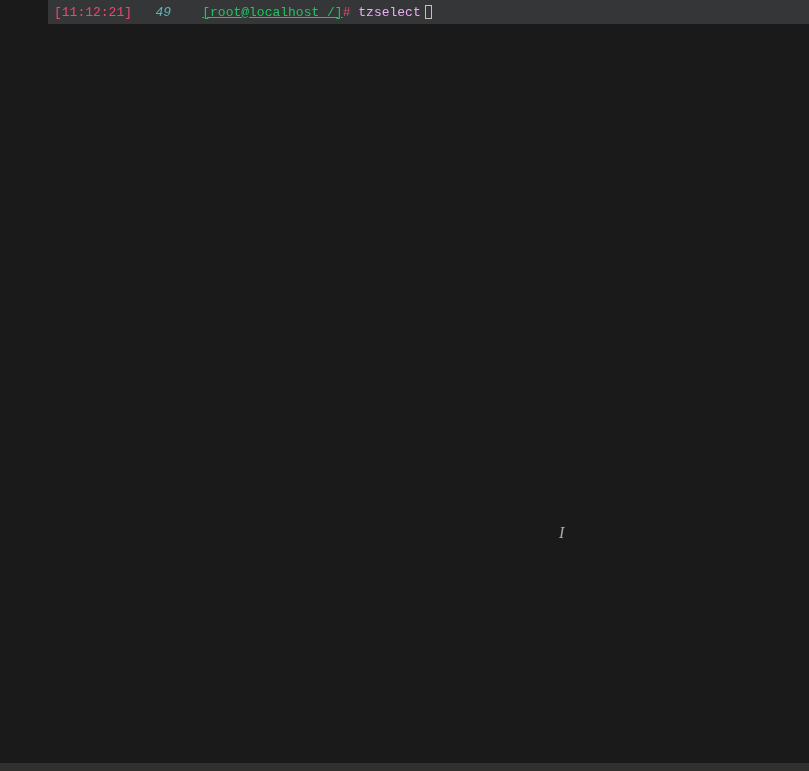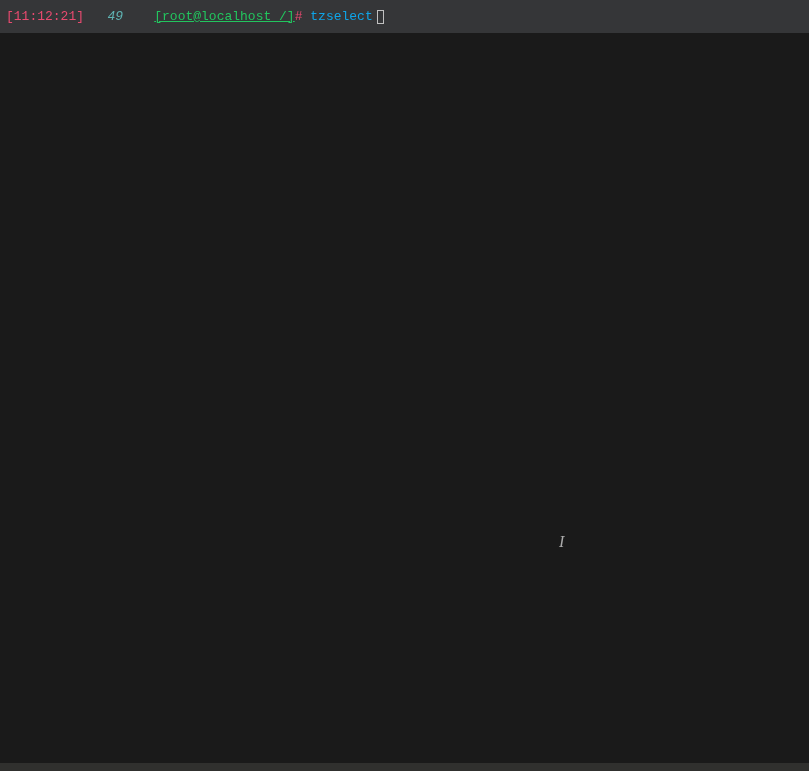--- a/index.html
+++ b/index.html
@@ -17,41 +17,42 @@
       position: relative;
     }
     .terminal {
       width: 100%;
       height: 100%;
       position: relative;
     }
     .prompt-line {
       background: #353638;
       padding: 3px 6px;
-      height: 33px;
+      height: 24px;
       display: flex;
       align-items: center;
       white-space: pre;
+      margin-left: 48px;
     }
     .timestamp {
       color: #e84a6f;
     }
     .history-num {
       color: #5fb3b3;
       font-style: italic;
     }
     .context {
       color: #22c55e;
       text-decoration: underline;
     }
     .hash {
       color: #e84a6f;
     }
     .command {
-      color: #0ea5e9;
+      color: #f0abfc;
     }
     .cursor {
       display: inline-block;
       width: 7px;
       height: 14px;
       border: 1px solid #c0c0c0;
       margin-left: 4px;
       vertical-align: middle;
     }
     .terminal-body {

